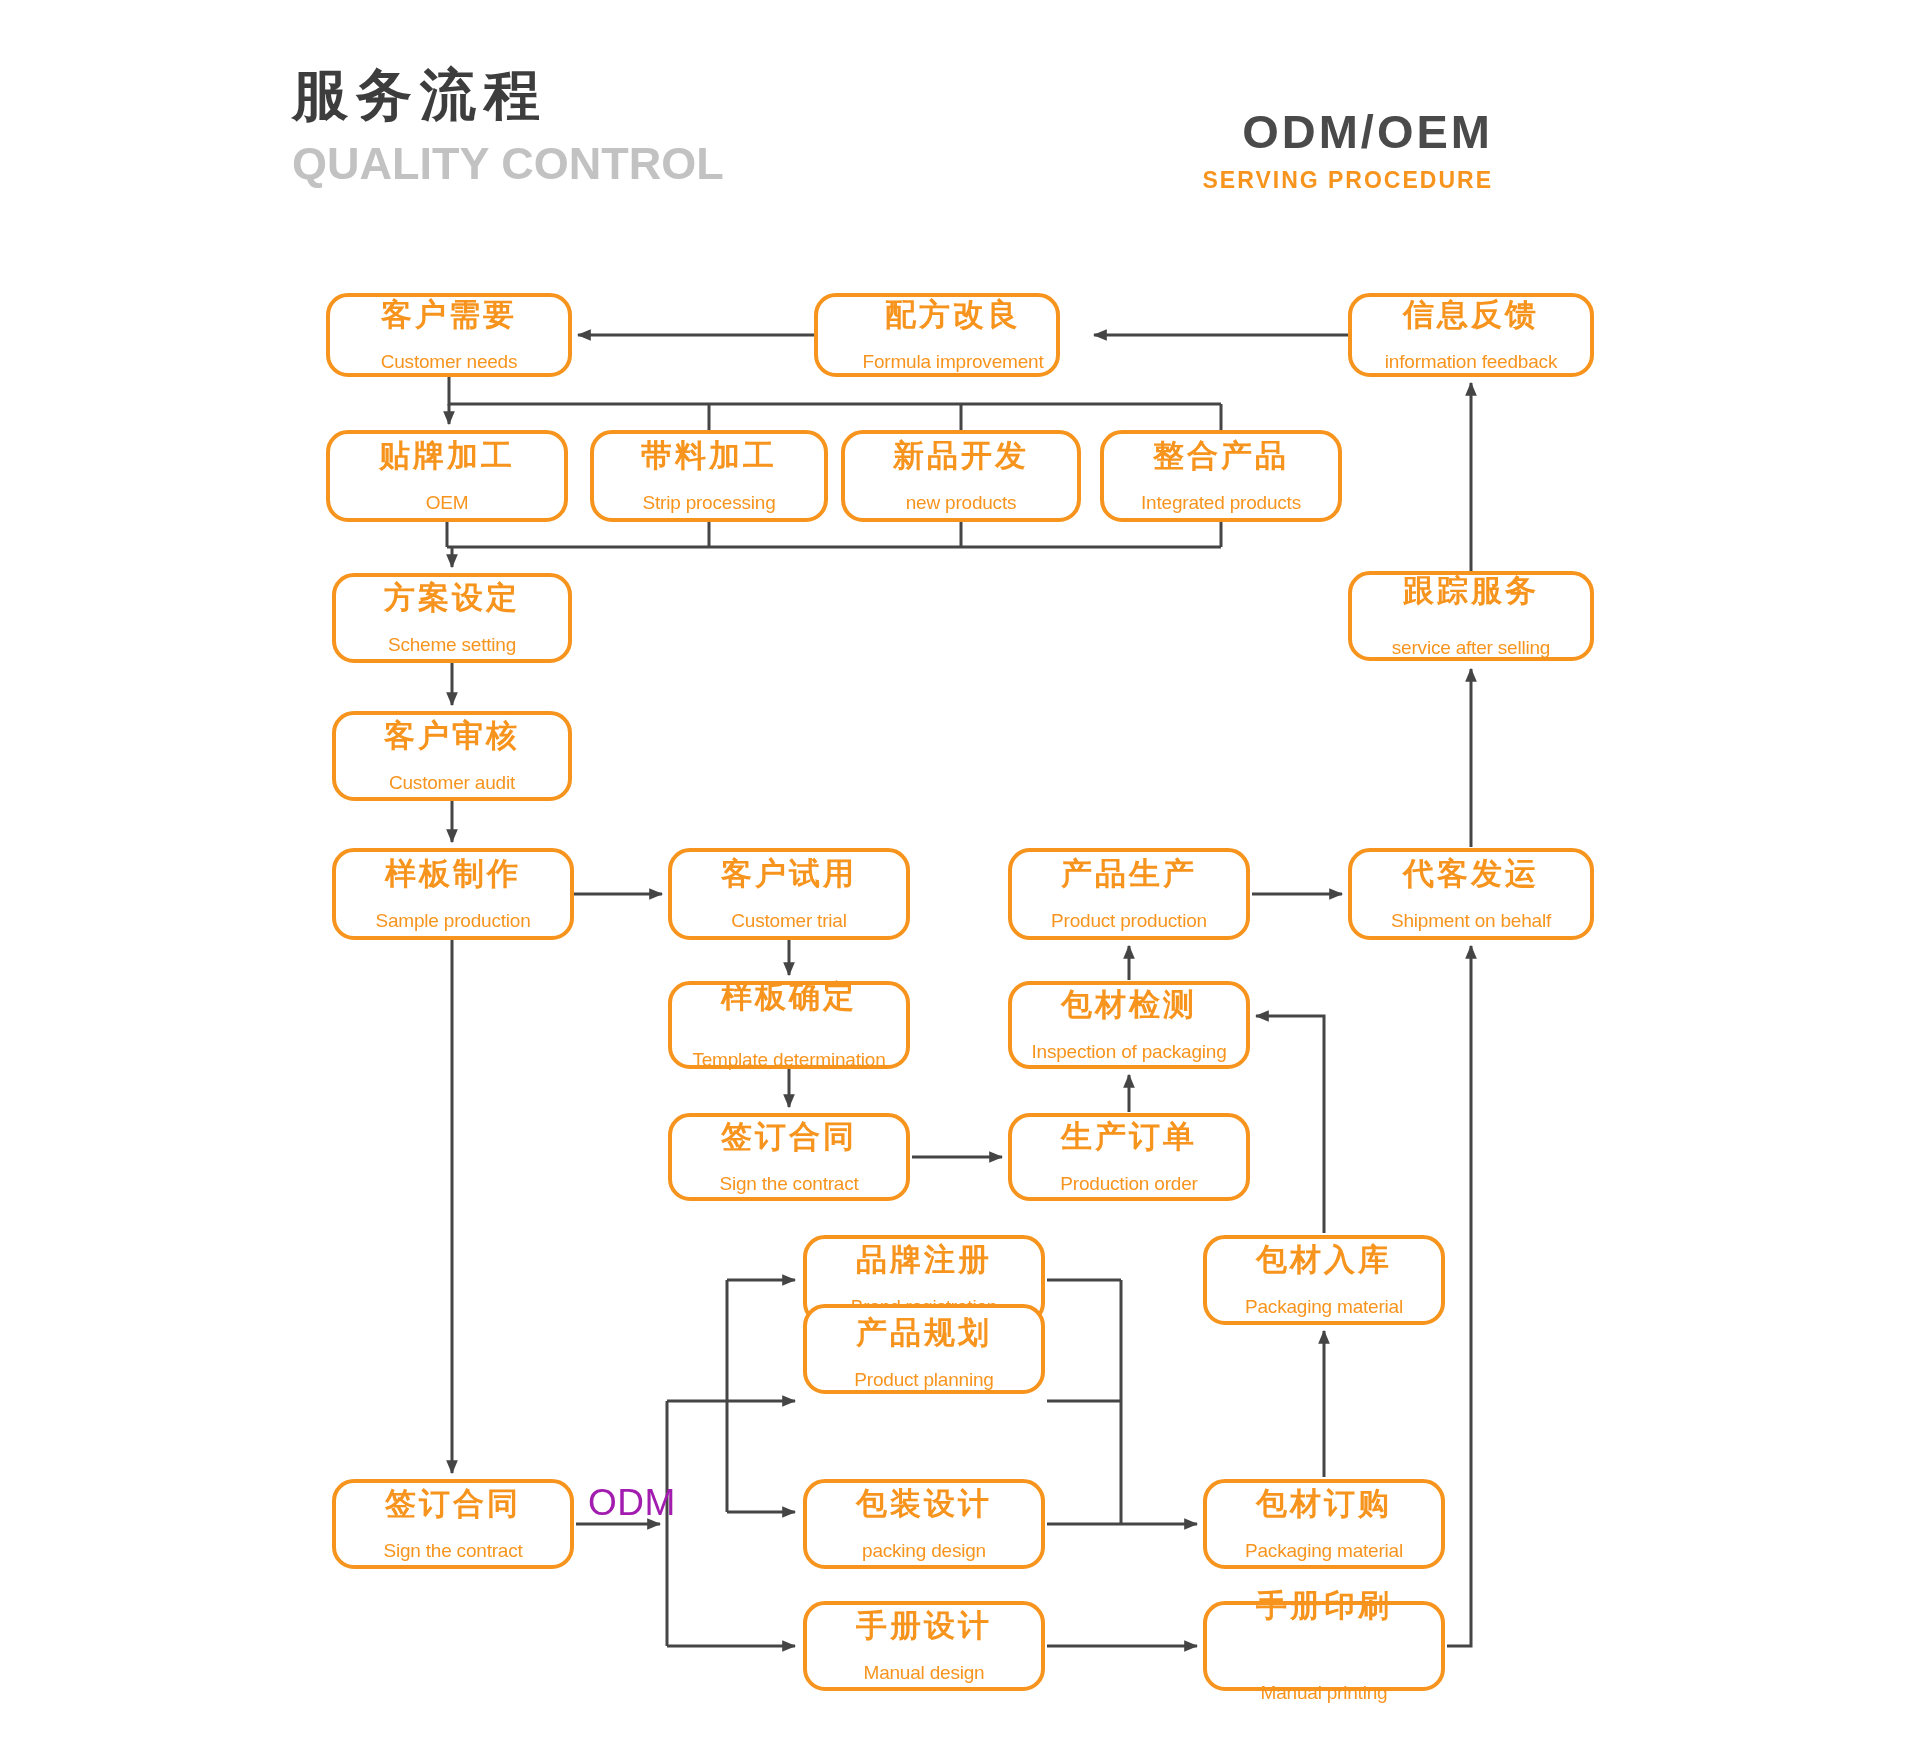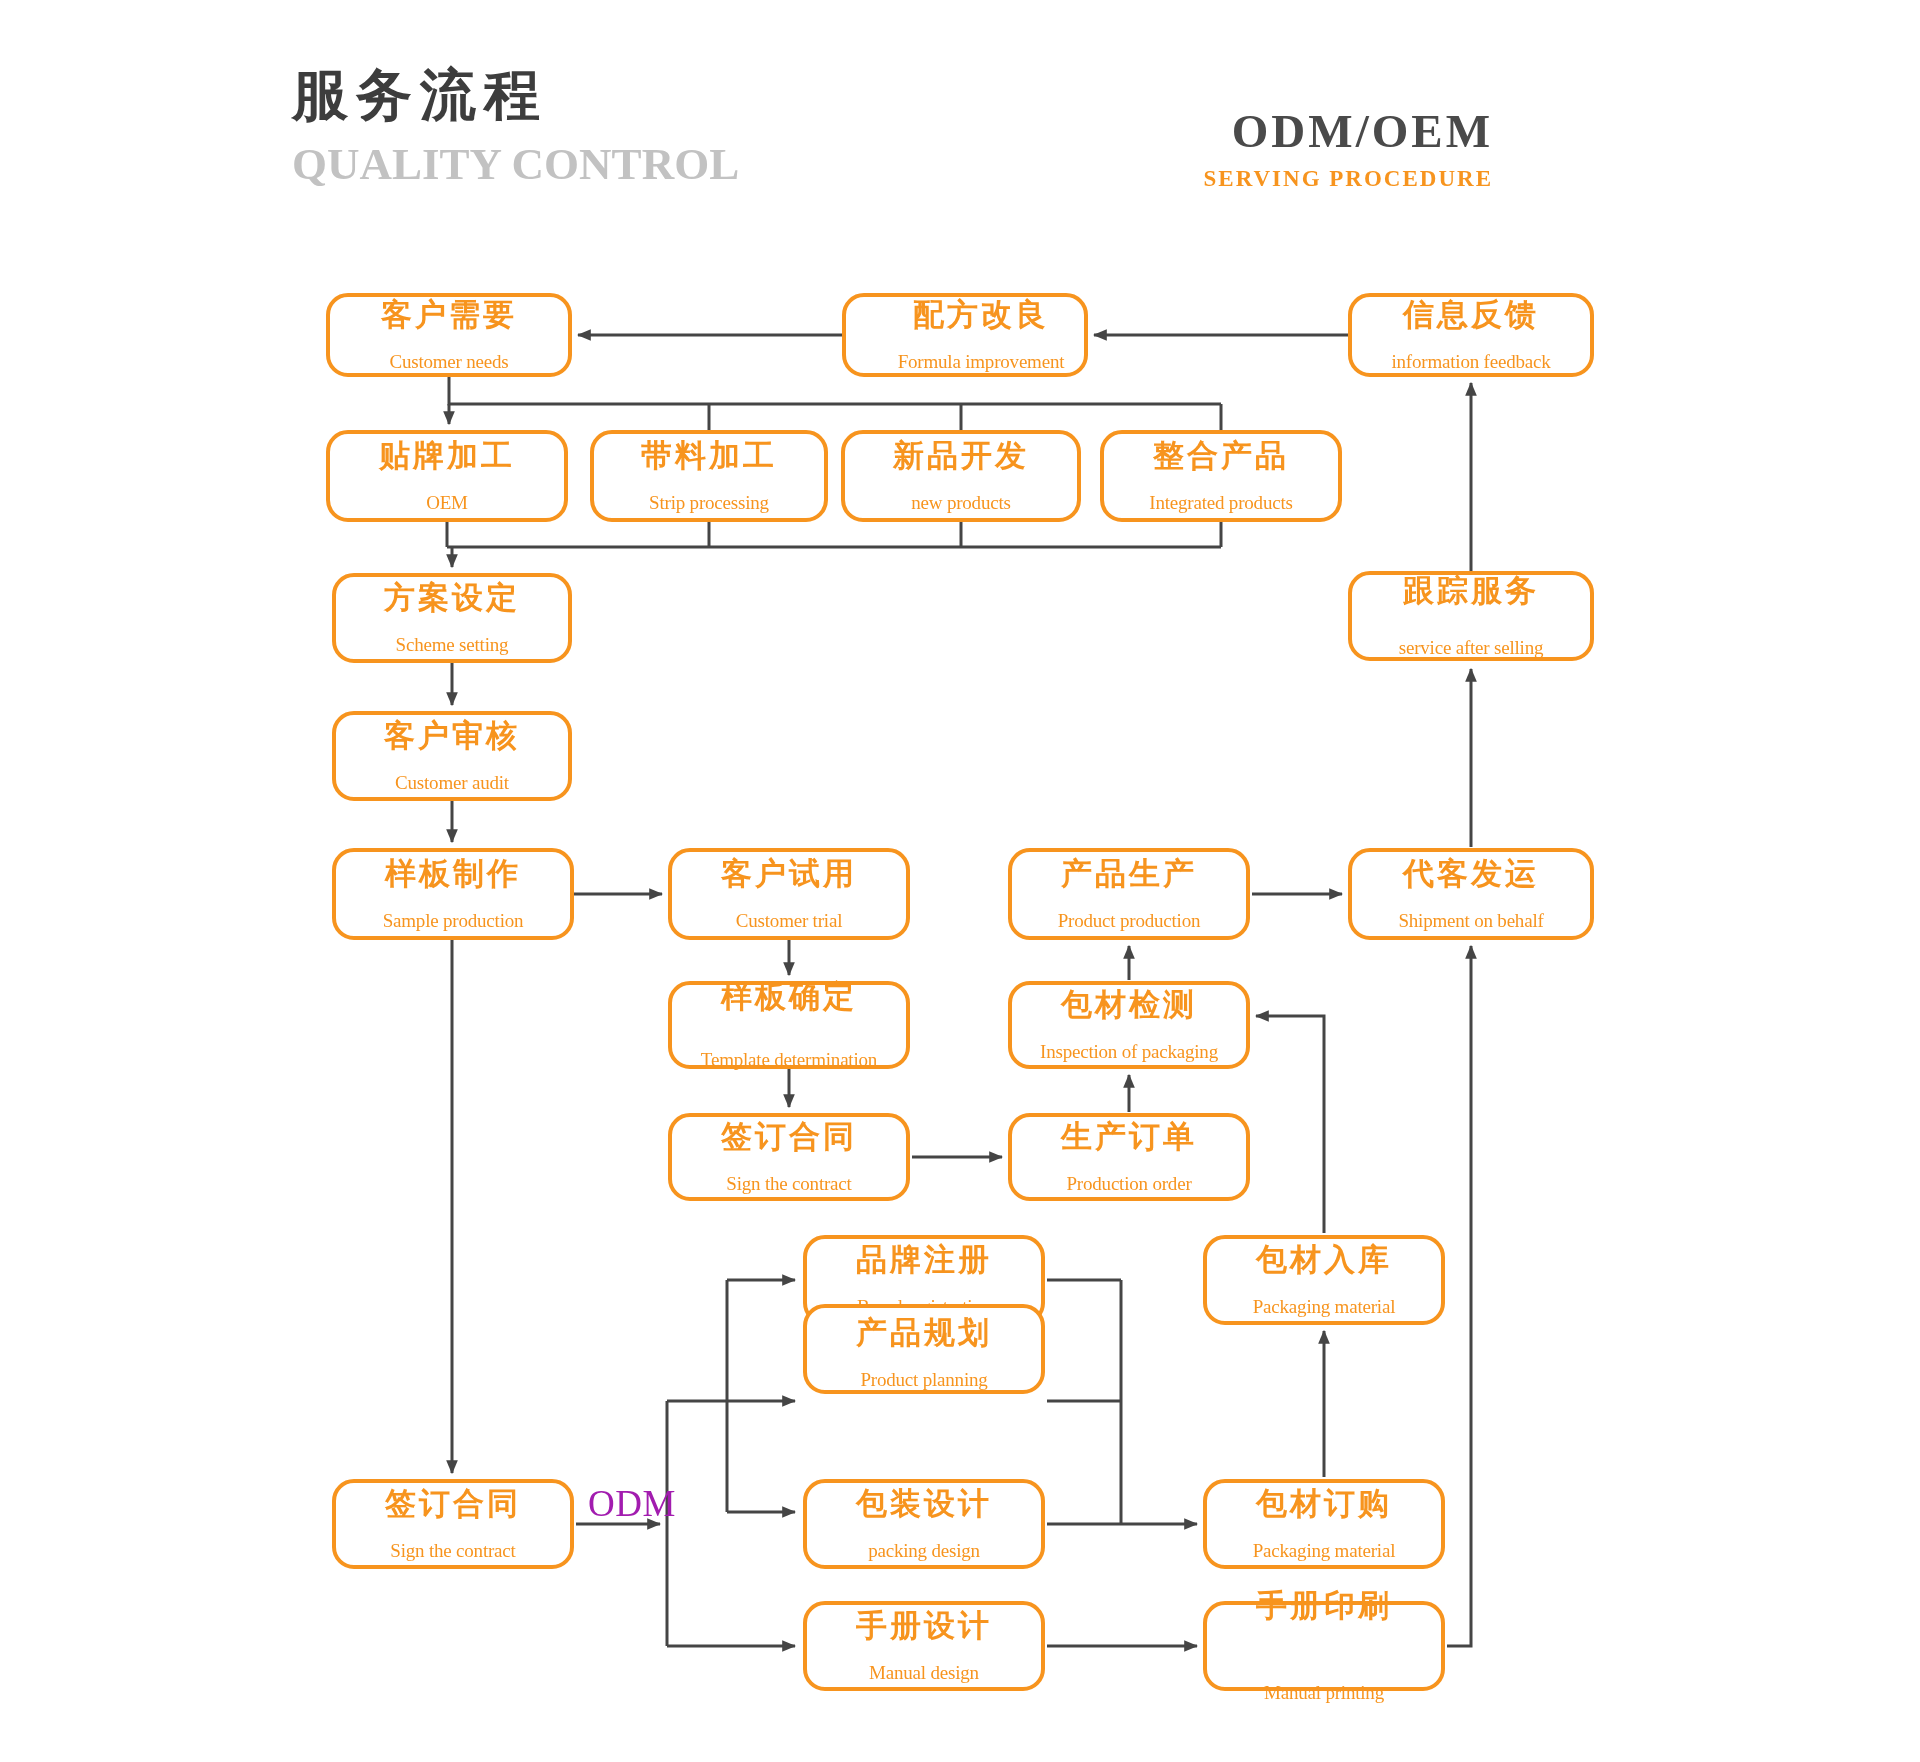--- a/index.html
+++ b/index.html
@@ -4,21 +4,21 @@
 <style>
   :root{
     --accent:#F7941E;
     --line:#454545;
     --title:#3D3D3D;
     --subtitle:#C2C2C2;
   }
   html,body{margin:0;padding:0;background:#ffffff;}
   #stage{
     position:relative;width:1785px;height:1762px;background:#ffffff;overflow:hidden;
-    font-family:Liberation Serif, serif;
+    font-family:Liberation Sans, sans-serif;
   }
   
   .title-zh{
     position:absolute;left:292px;top:58px;
     font-size:56px;font-weight:700;color:var(--title);letter-spacing:8px;
   }
   .title-en{
     position:absolute;left:292px;top:138px;
     font-size:45px;font-weight:700;color:var(--subtitle);letter-spacing:0px;
   }
@@ -106,21 +106,21 @@
       <polyline points="1324,1233 1324,1016 1256,1016" class="edge" marker-end="url(#arrowhead)"></polyline>
       <polyline points="1047,1646 1197,1646" class="edge" marker-end="url(#arrowhead)"></polyline>
       <polyline points="1447,1646 1471,1646 1471,946" class="edge" marker-end="url(#arrowhead)"></polyline>
     </svg>
 
   <div id="nodes">
       <div class="node" style="left: 326px; top: 293px; width: 246px; height: 84px;">
         <span class="zh">客户需要</span>
         <span class="en">Customer needs</span>
       </div>
-      <div class="node" style="left: 842px; top: 293px; width: 246px; height: 84px; padding-left: 32px;">
+      <div class="node" style="left: 814px; top: 293px; width: 246px; height: 84px; padding-left: 32px;">
         <span class="zh">配方改良</span>
         <span class="en">Formula improvement</span>
       </div>
       <div class="node" style="left: 1348px; top: 293px; width: 246px; height: 84px;">
         <span class="zh">信息反馈</span>
         <span class="en">information feedback</span>
       </div>
       <div class="node" style="left: 326px; top: 430px; width: 242px; height: 92px;">
         <span class="zh">贴牌加工</span>
         <span class="en">OEM</span>

